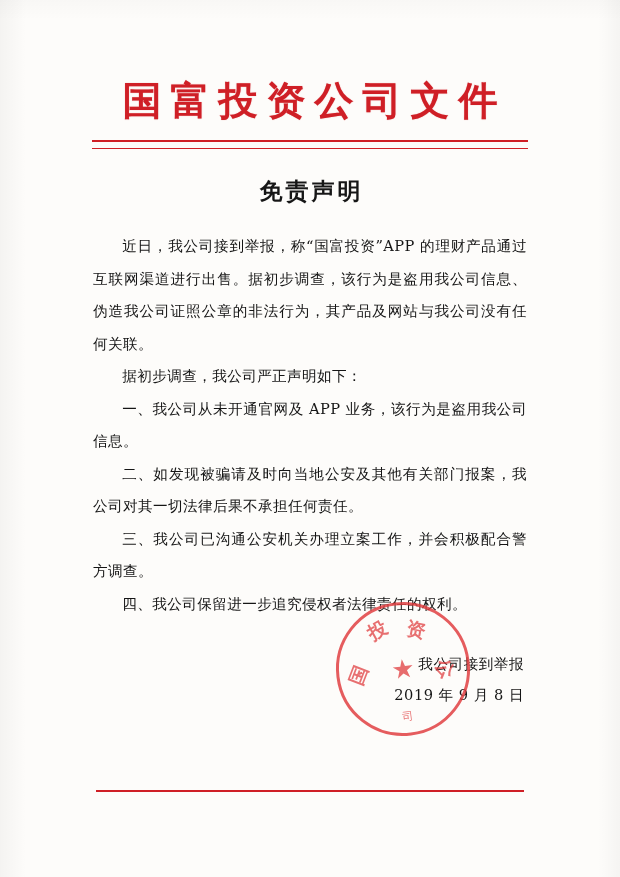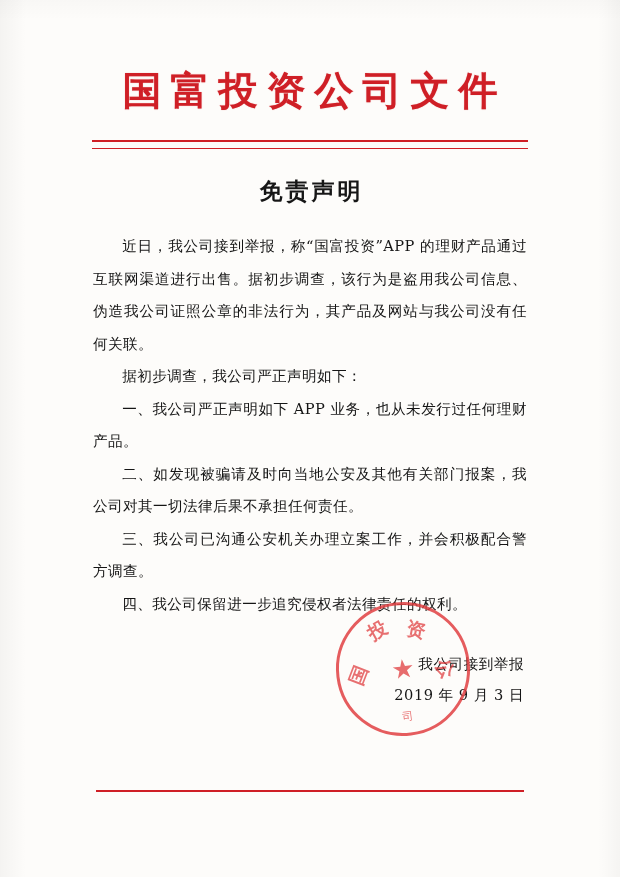--- a/index.html
+++ b/index.html
@@ -27,21 +27,21 @@
     inset: 0;
     background:
       linear-gradient(to right, rgba(0,0,0,0.035) 0px, rgba(0,0,0,0) 26px),
       linear-gradient(to left, rgba(0,0,0,0.03) 0px, rgba(0,0,0,0) 22px),
       linear-gradient(to bottom, rgba(0,0,0,0.02) 0px, rgba(0,0,0,0) 20px);
     pointer-events: none;
   }
 
   .doc-title {
     position: absolute;
-    top: 64px;
+    top: 74px;
     left: 0;
     width: 620px;
     text-align: center;
     color: #cf1f26;
     font-family: "DejaVu Serif", "Liberation Serif", serif;
     font-weight: bold;
     font-size: 39px;
     letter-spacing: 9px;
     text-indent: 9px;
     white-space: nowrap;
@@ -167,29 +167,29 @@
   <div class="doc-title">国富投资公司文件</div>
 
   <div class="rule-top"></div>
   <div class="rule-top2"></div>
 
   <div class="subtitle">免责声明</div>
 
   <div class="body-text">
     <p>近日，我公司接到举报，称“国富投资”APP 的理财产品通过互联网渠道进行出售。据初步调查，该行为是盗用我公司信息、伪造我公司证照公章的非法行为，其产品及网站与我公司没有任何关联。</p>
     <p>据初步调查，我公司严正声明如下：</p>
-    <p>一、我公司严正声明如下 APP 业务，也从未发行过任何理财产品。</p>
+    <p>一、我公司从未开通官网及 APP 业务，该行为是盗用我公司信息。</p>
     <p>二、如发现被骗请及时向当地公安及其他有关部门报案，我公司对其一切法律后果不承担任何责任。</p>
     <p>三、我公司已沟通公安机关办理立案工作，并会积极配合警方调查。</p>
     <p>四、我公司保留进一步追究侵权者法律责任的权利。</p>
   </div>
 
   <div class="signature">
     <div>我公司接到举报</div>
-    <div>2019 年 9 月 3 日</div>
+    <div>2019 年 9 月 8 日</div>
   </div>
 
   <div class="seal">
     <div class="seal-inner">
       <span class="seal-star">★</span>
       <span class="seal-char" style="left:34px; top:10px; transform: rotate(-22deg);">投</span>
       <span class="seal-char" style="left:72px; top:14px; transform: rotate(18deg);">资</span>
       <span class="seal-char" style="left:10px; top:52px; transform: rotate(-62deg);">国</span>
       <span class="seal-char" style="left:96px; top:56px; transform: rotate(62deg);">公</span>
       <span class="seal-bottom">司</span>

